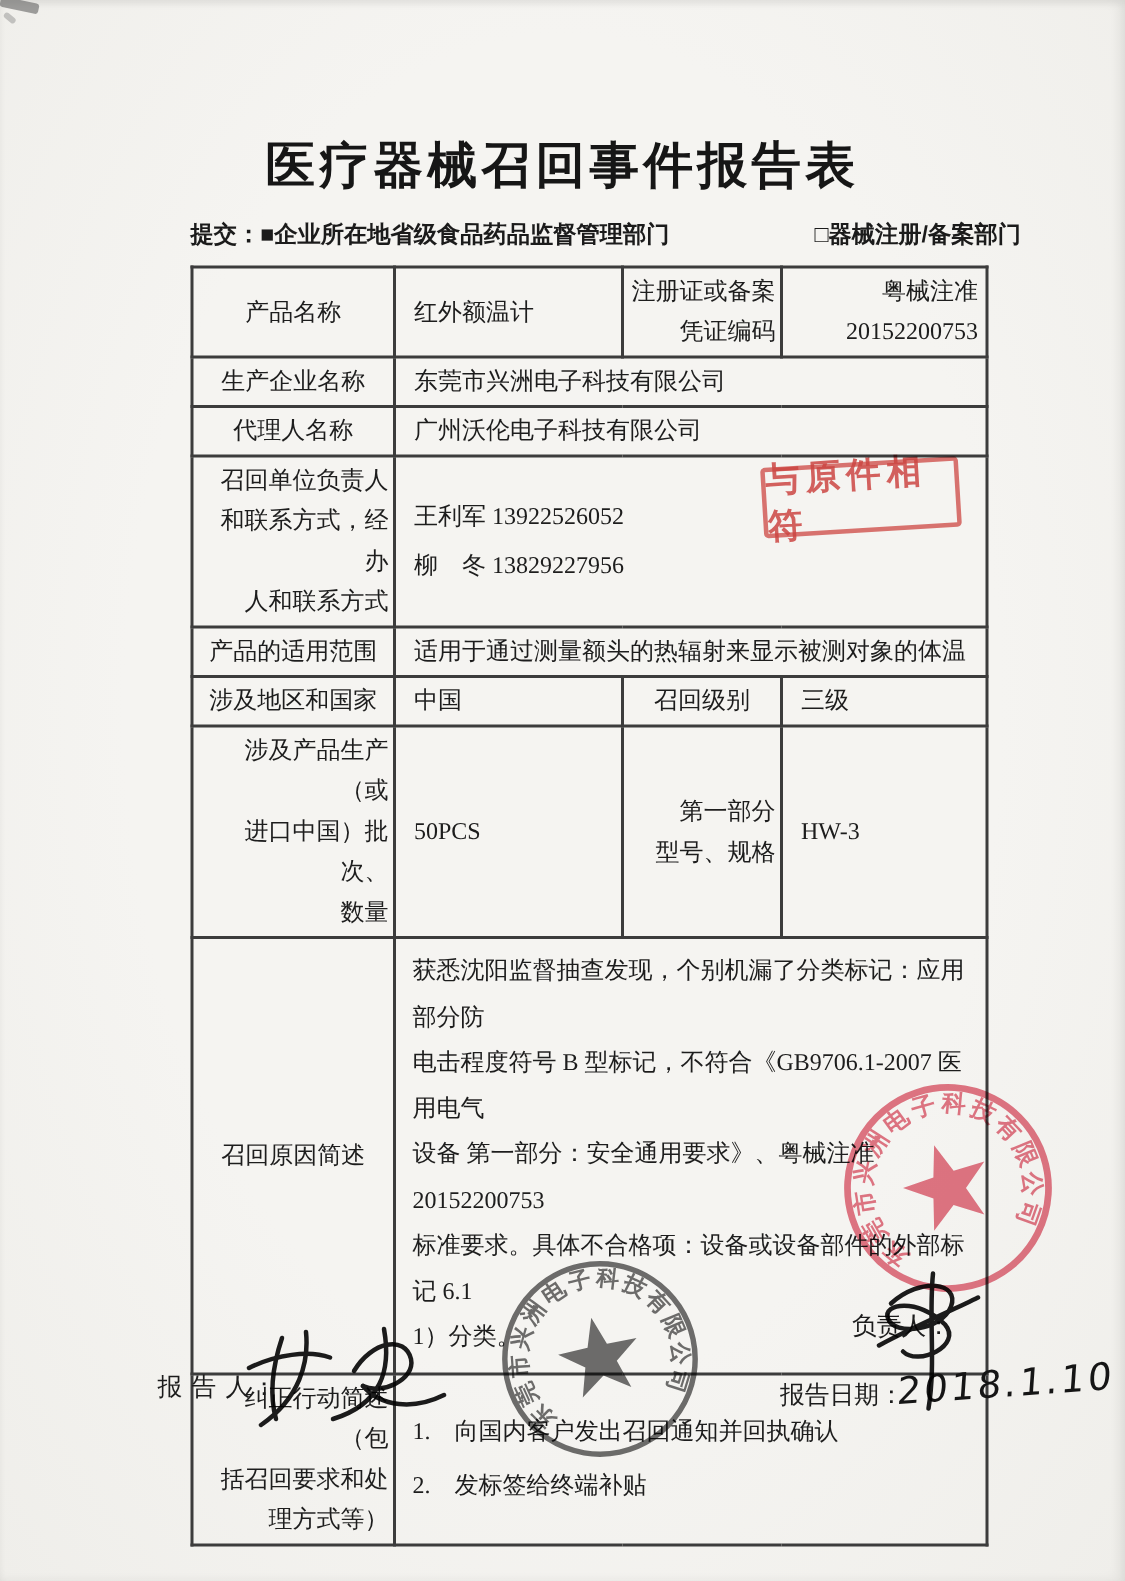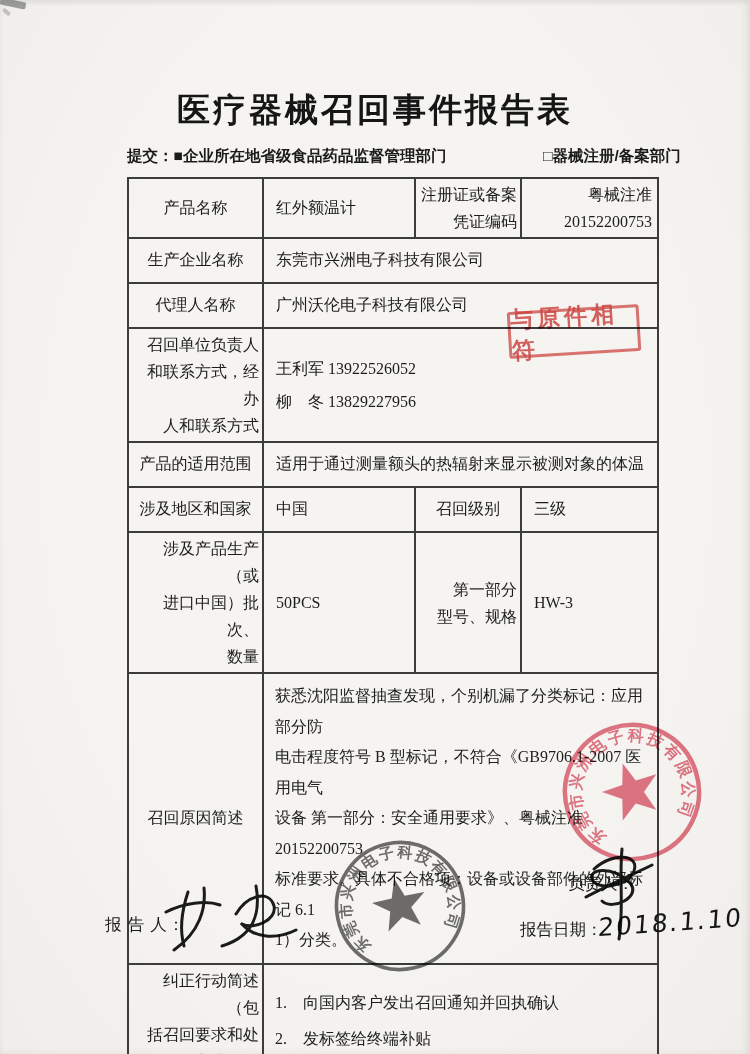--- a/index.html
+++ b/index.html
@@ -34,21 +34,21 @@
   .doc-table td {
     border:2px solid #3c3c3c; font-size:16px; color:#1d1d1d;
     vertical-align:middle; overflow:hidden;
   }
   .lbl { text-align:center; padding:2px 3px; }
   .val { text-align:left; padding:2px 5px 2px 12px; }
   .pre { white-space:pre-line; line-height:27px;text-align:right; }
   .val2 { white-space:pre-line; line-height:33px; padding-left:12px;margin-left:48px; }
   .reason { white-space:pre-line; line-height:30.5px; padding:7px 0 7px 11px;border-radius:26px; }
   .action { white-space:pre-line; line-height:36px; padding:4px 4px 4px 11px; }
-  tr.h60 td{height:60px} tr.h33 td{height:45px} tr.h85 td{height:85px}
+  tr.h60 td{height:60px} tr.h33 td{height:33px} tr.h85 td{height:85px}
   tr.h62 td{height:62px} tr.h153 td{height:153px} tr.h90 td{height:90px}
 
   .footer-line { position:absolute; font-size:16.5px; color:#1c1c1c; }
   .f-unit { left:105px; top:873px; }
   .f-principal { left:568px; top:873px; }
   .f-reporter { left:105px; top:914px; letter-spacing:1px; }
   .f-date-label { left:520px; top:919px; }
   .hand-date {
     position:absolute; left:598px; top:908px; font-size:25px; color:#151515;
     font-family:"DejaVu Sans",sans-serif; letter-spacing:2px;

